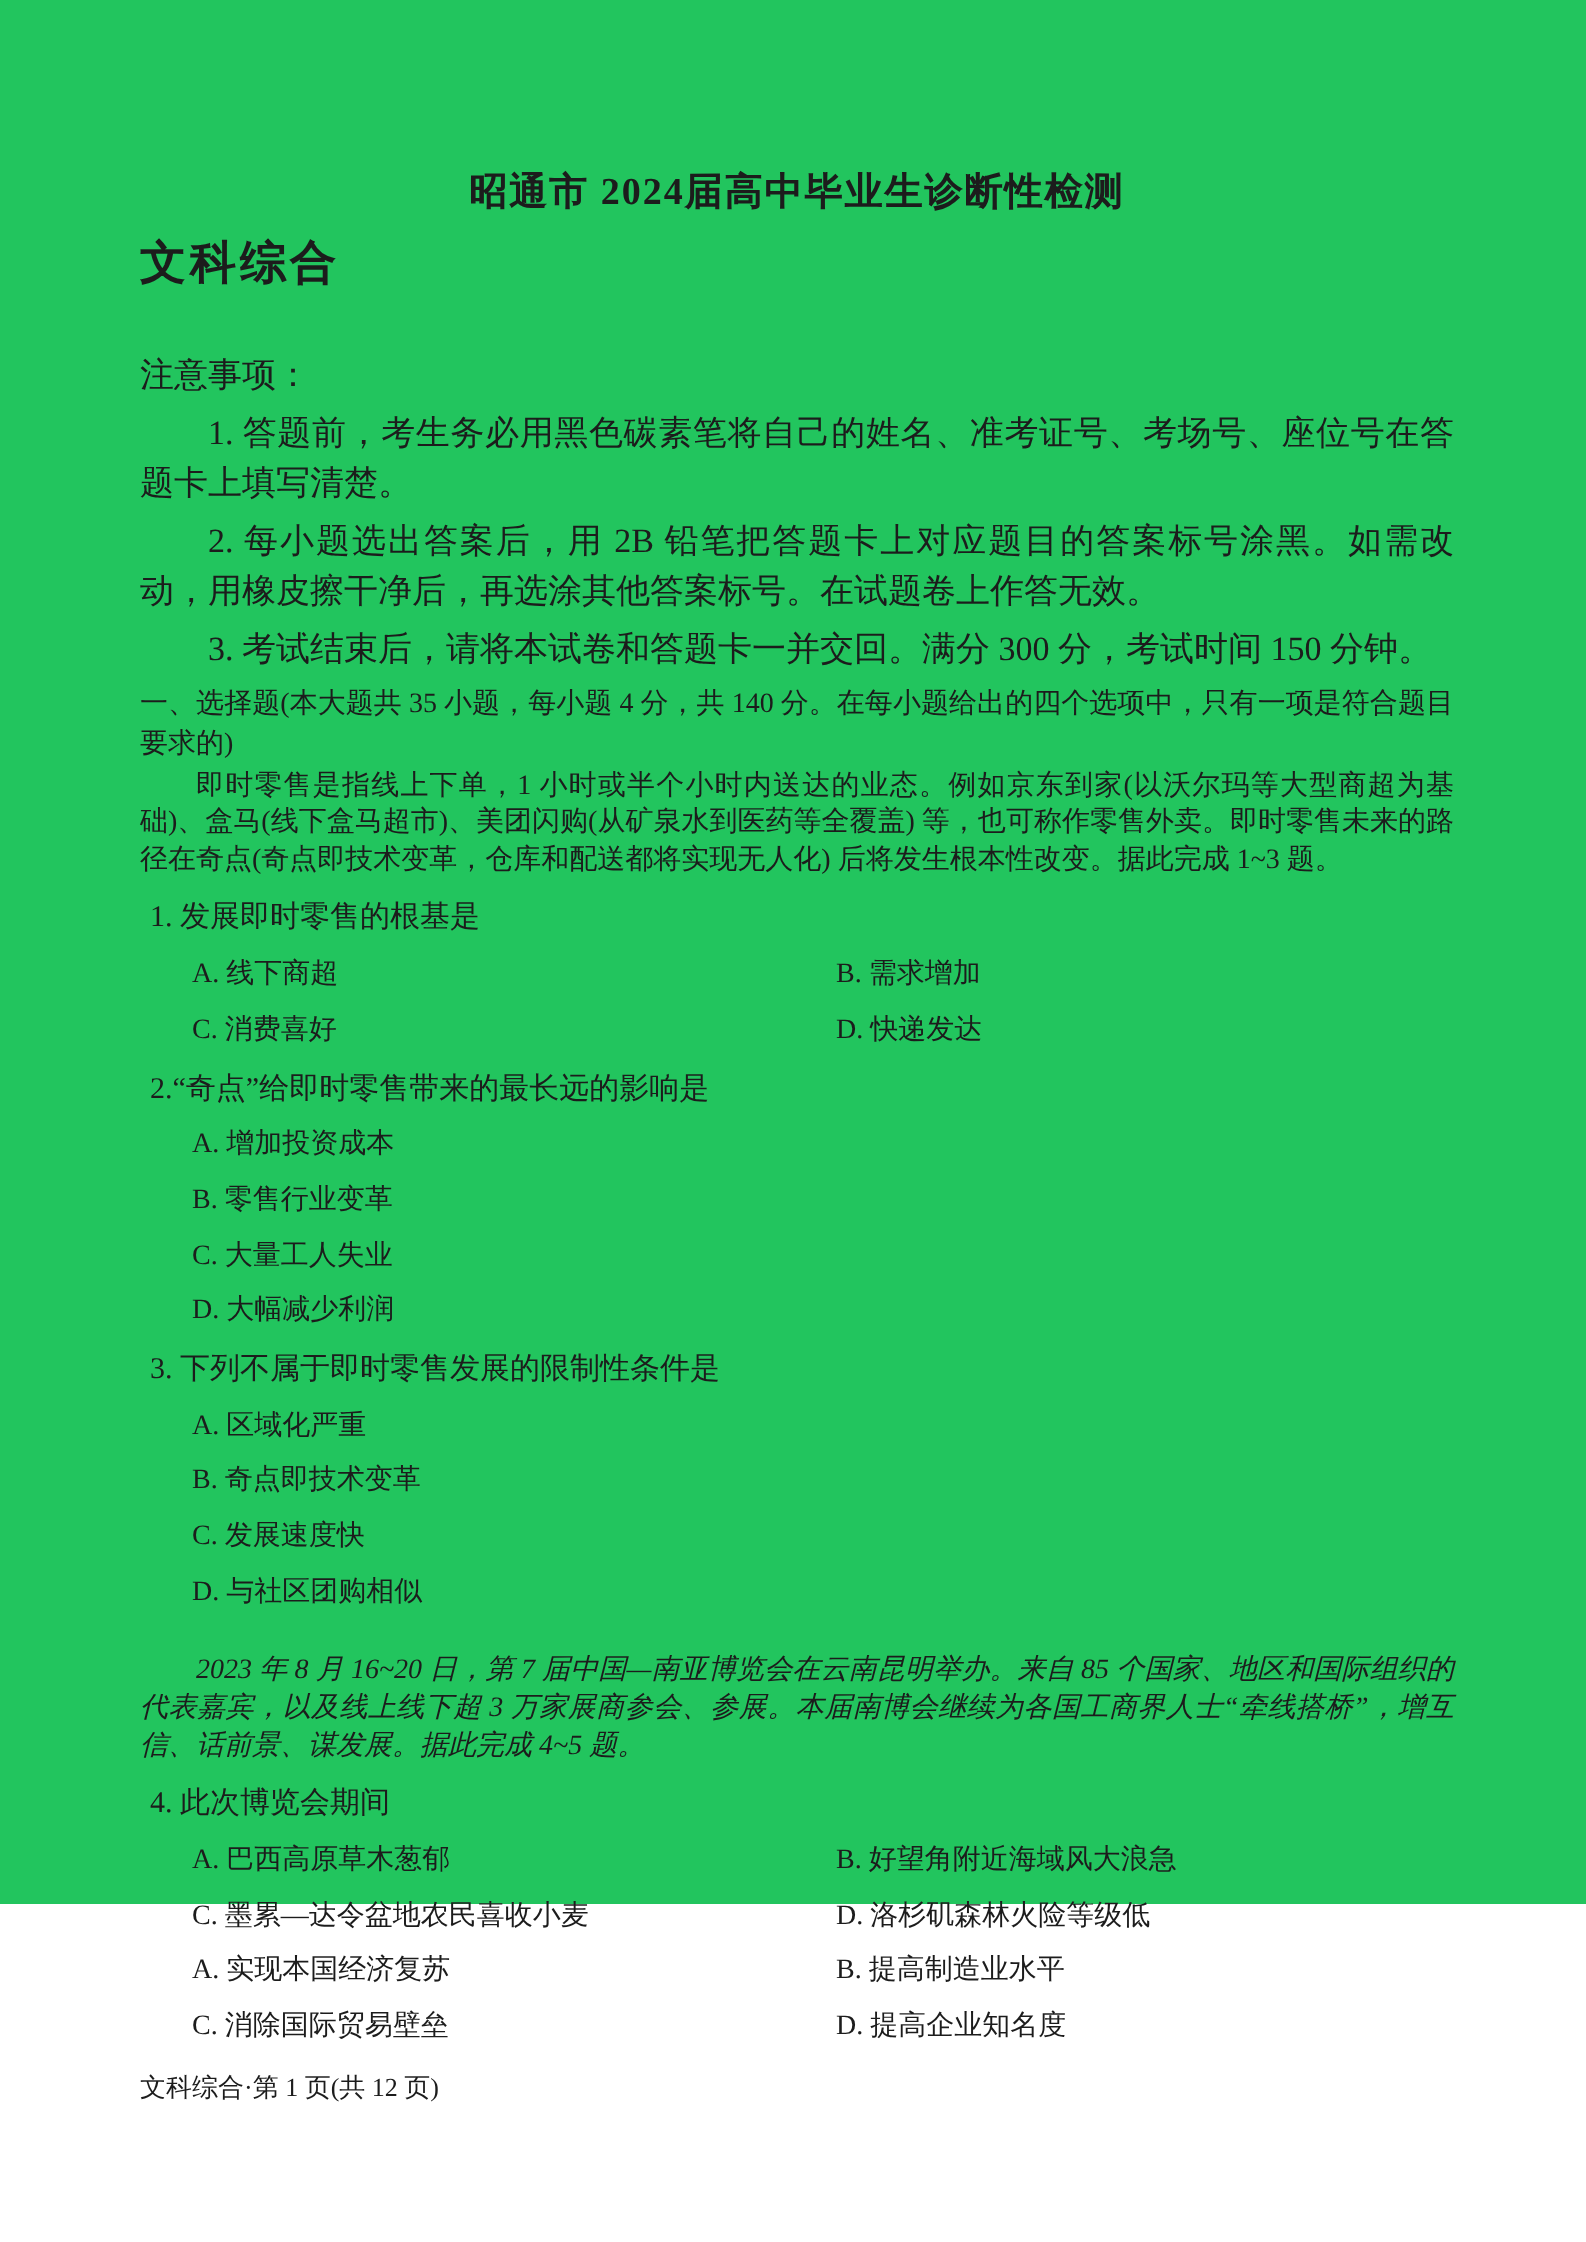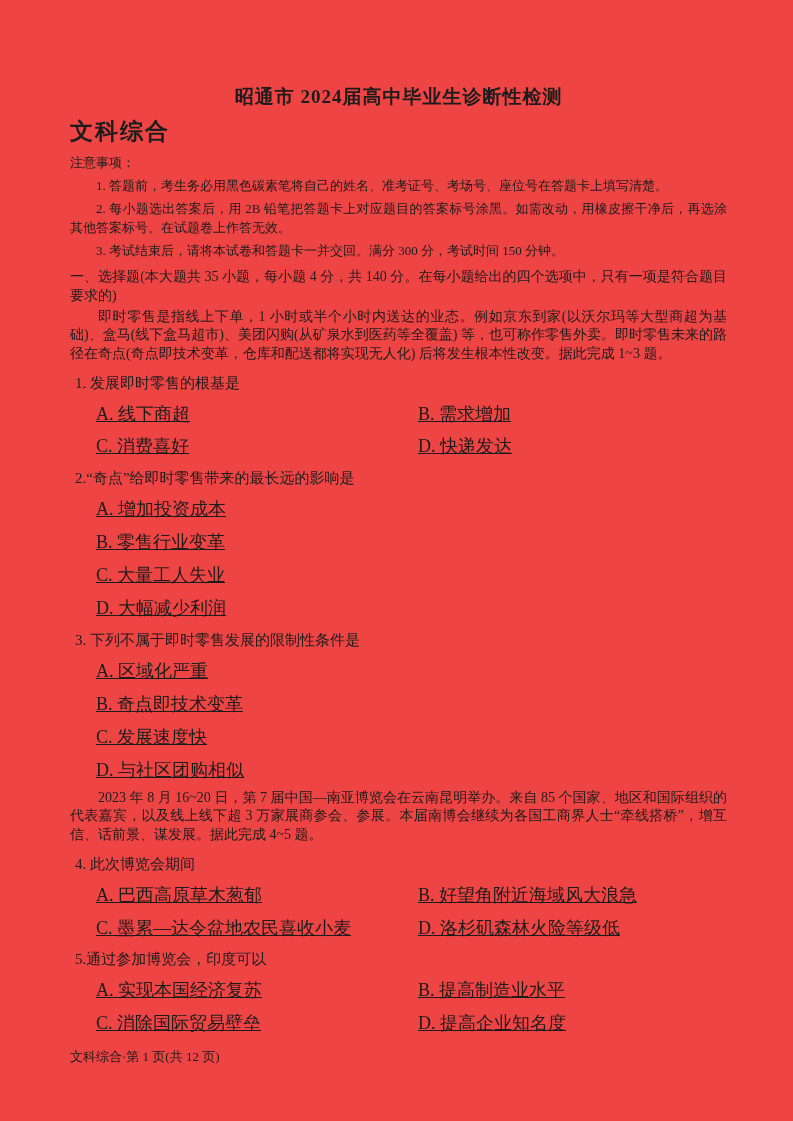--- a/index.html
+++ b/index.html
@@ -6,71 +6,70 @@
   html, body { background: #ffffff; }
   body {
     width: 793px;
     height: 1121px;
     font-family: "Liberation Serif", "DejaVu Serif", serif;
     color: #1c1c1c;
     overflow: hidden;
   }
   .page {
     width: 793px;
-    height: 1121px;
-    background: #ef4444;
+    height: 952px;
+    background: #22c55e;
     padding: 86px 66px 0 70px;
   }
   .title {
     text-align: center;
     font-size: 19px;
     font-weight: 700;
     letter-spacing: 1px;
     line-height: 1.2;
   }
   .subject {
     text-align: left;
     font-size: 23px;
     font-weight: 700;
     letter-spacing: 2px;
     margin-top: 9px;
     line-height: 1.25;
   }
-  .notice { margin-top: 6px; font-size: 13px; line-height: 1.48; }
+  .notice { margin-top: 28px; font-size: 17px; line-height: 1.48; }
   .notice-heading { }
   .notice-item {
     text-indent: 2em;
     margin-top: 4px;
     text-align: justify;
   }
   .section-heading {
     margin-top: 6px;
     font-size: 14px;
     line-height: 1.36;
     text-align: justify;
   }
   .passage {
     font-size: 14px;
     line-height: 1.33;
     text-indent: 2em;
     text-align: justify;
     margin-top: 3px;
   }
-  .passage.spaced { margin-top: 6px; }
+  .passage.spaced { margin-top: 21px; font-style: italic; }
   .question { }
   .stem {
     font-size: 15px;
     margin-top: 10px;
     padding-left: 5px;
     line-height: 1.33;
   }
   .options {
     padding-left: 26px;
-    font-size: 18px;
-    text-decoration: underline;
+    font-size: 14px;
   }
   .option {
     margin-top: 9px;
     line-height: 1.33;
     white-space: nowrap;
     overflow: hidden;
   }
   .grid-2 {
     display: grid;
     grid-template-columns: 322px 1fr;
@@ -137,21 +136,20 @@
     <p class="stem">4.  此次博览会期间</p>
     <div class="options grid-2">
       <p class="option">A. 巴西高原草木葱郁</p>
       <p class="option">B. 好望角附近海域风大浪急</p>
       <p class="option">C. 墨累—达令盆地农民喜收小麦</p>
       <p class="option">D. 洛杉矶森林火险等级低</p>
     </div>
   </div>
 
   <div class="question">
-    <p class="stem">5.通过参加博览会，印度可以</p>
     <div class="options grid-2">
       <p class="option">A. 实现本国经济复苏</p>
       <p class="option">B. 提高制造业水平</p>
       <p class="option">C. 消除国际贸易壁垒</p>
       <p class="option">D. 提高企业知名度</p>
     </div>
   </div>
 
   <p class="page-footer">文科综合·第 1 页(共 12 页)</p>
 

